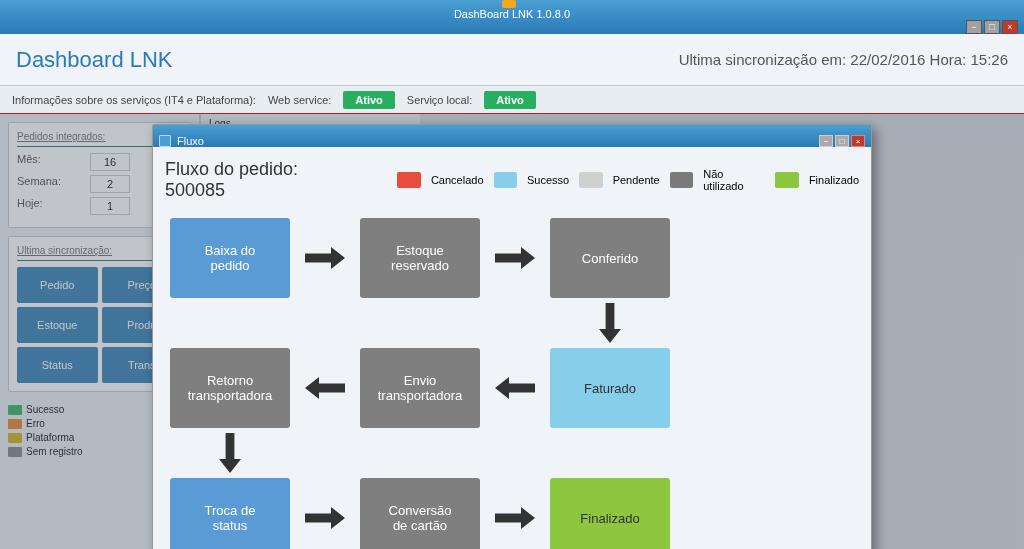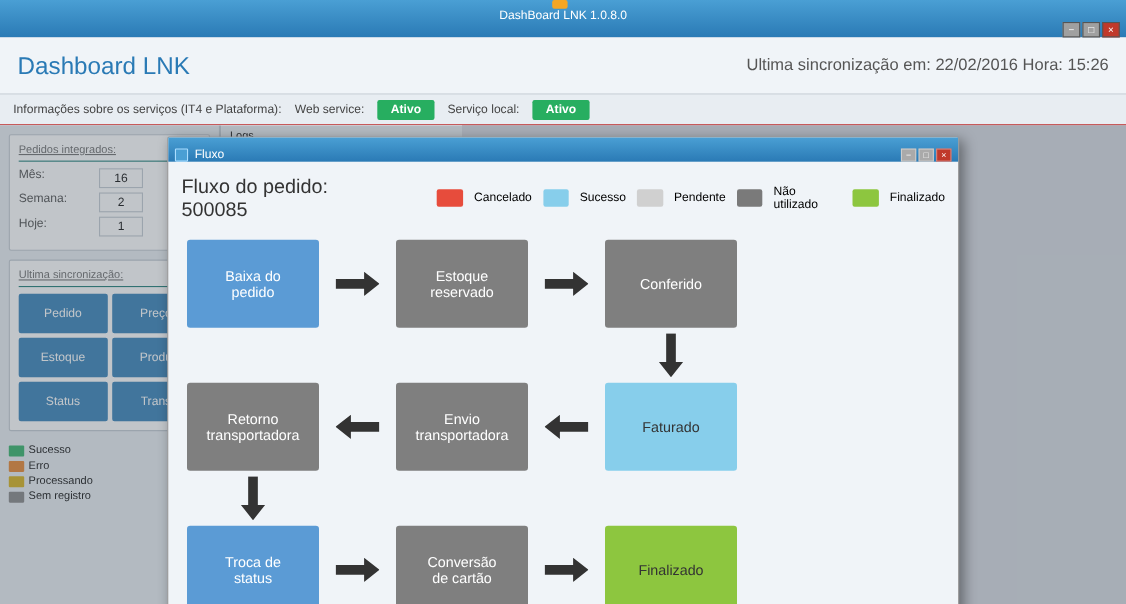--- a/index.html
+++ b/index.html
@@ -281,21 +281,21 @@
       <div class="legend-item">
         <div class="legend-dot" style="background:#27ae60;"></div>
         <span>Sucesso</span>
       </div>
       <div class="legend-item">
         <div class="legend-dot" style="background:#e67e22;"></div>
         <span>Erro</span>
       </div>
       <div class="legend-item">
         <div class="legend-dot" style="background:#d4ac0d;"></div>
-        <span>Processando</span>
+        <span>Plataforma</span>
       </div>
       <div class="legend-item">
         <div class="legend-dot" style="background:#7f7f7f;"></div>
         <span>Sem registro</span>
       </div>
     </div>
   </div>
 
   <div class="modal-overlay">
     <div class="modal">

